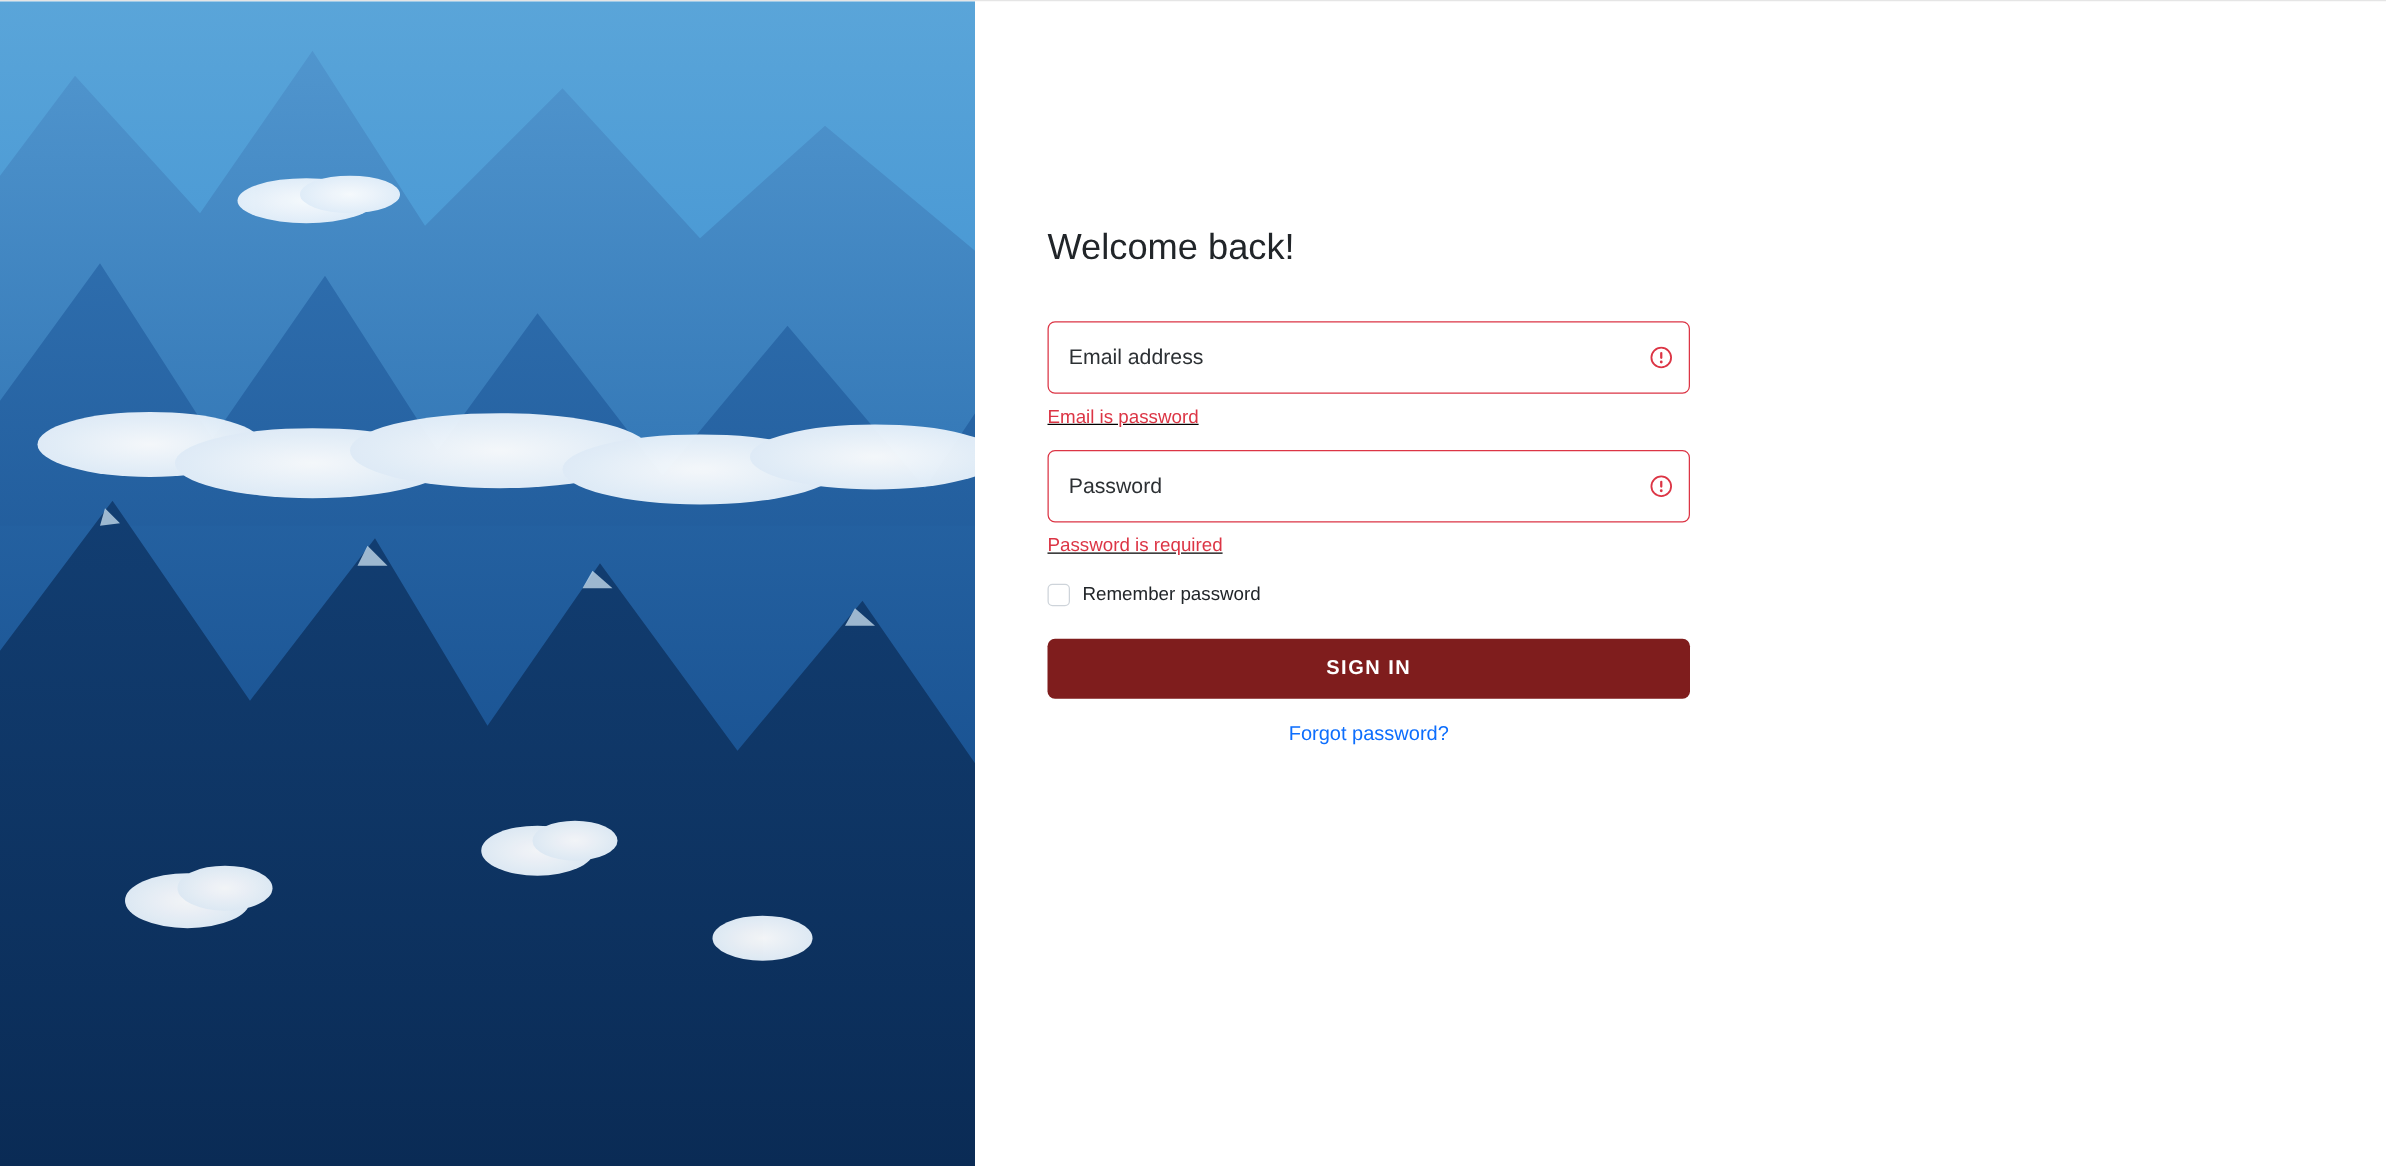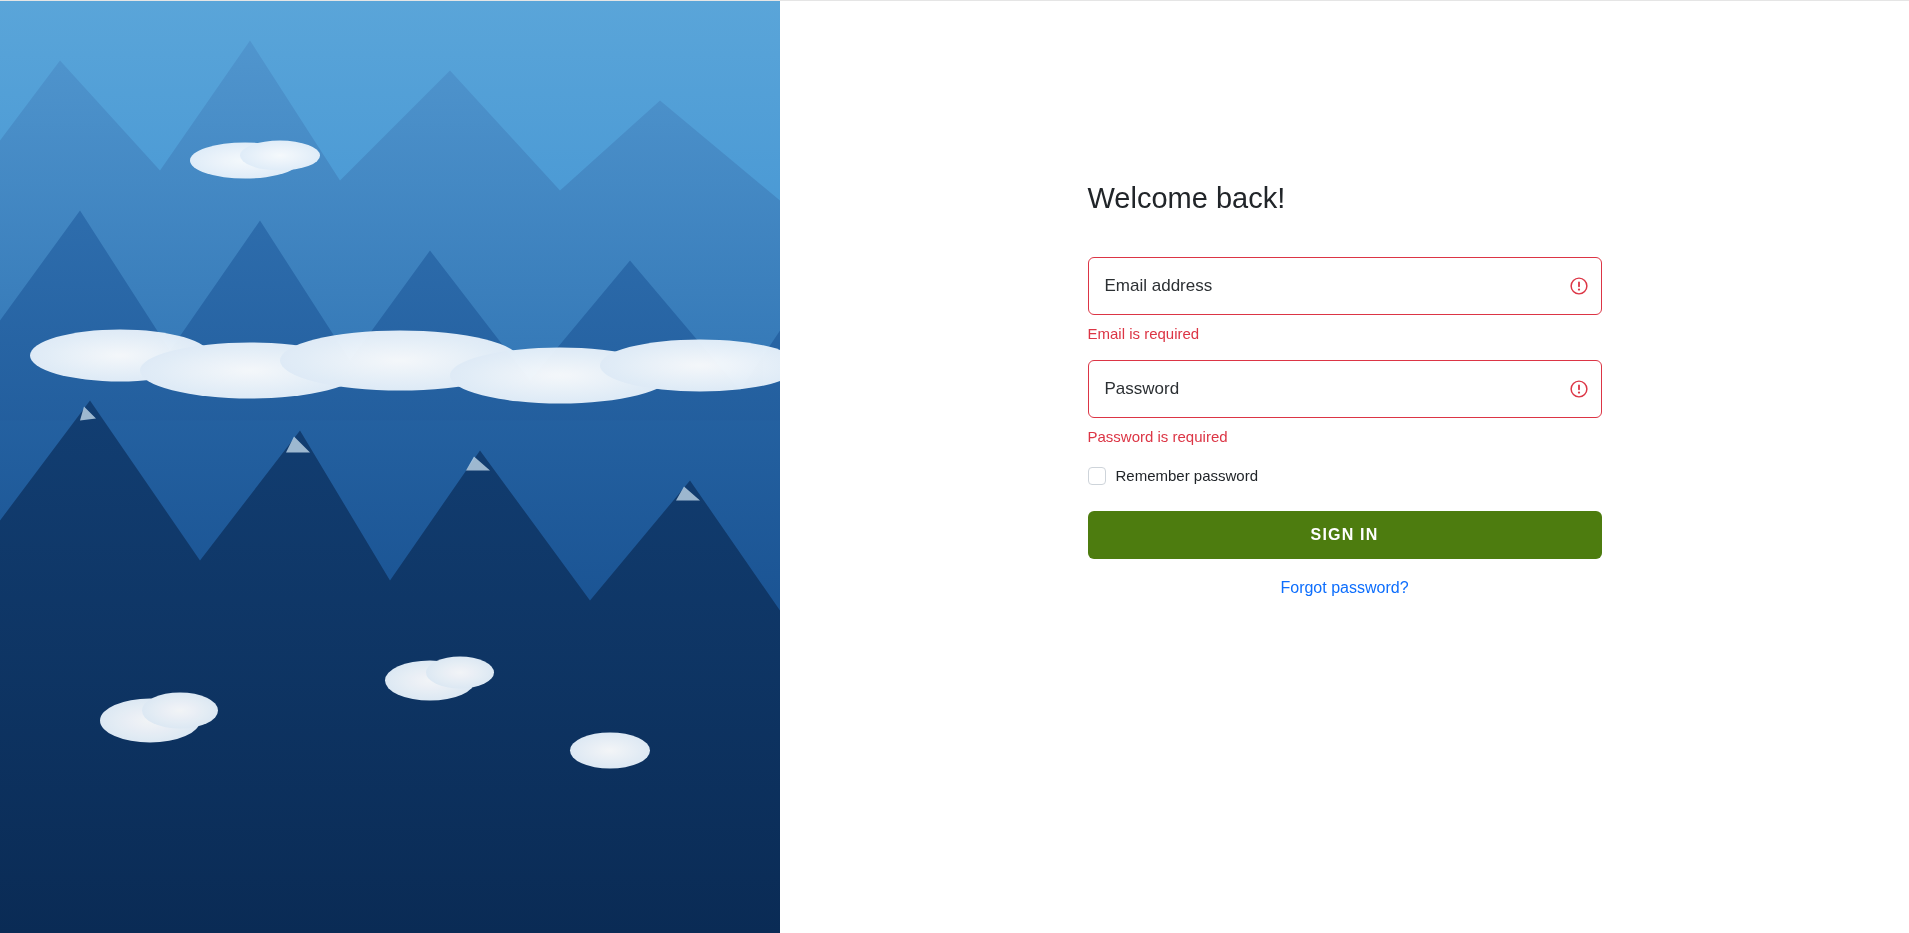--- a/index.html
+++ b/index.html
@@ -24,36 +24,36 @@
     }
     .image-pane svg {
       width: 100%;
       height: 100%;
       display: block;
     }
     .form-pane {
       flex: 1;
       display: flex;
       align-items: center;
-      justify-content: center;
-      padding: 0 28px;
+      padding: 0 58px;
     }
     .form-container {
       width: 514px;
       position: relative;
       top: -78px;
     }
     .title {
       font-size: 29px;
       font-weight: 400;
       color: #212529;
       margin-bottom: 42px;
     }
     .field-group {
       margin-bottom: 18px;
+      text-decoration: underline;
     }
     .input-wrap {
       position: relative;
       width: 100%;
     }
     .text-input {
       width: 100%;
       height: 58px;
       border: 1px solid #dc3545;
       border-radius: 6px;
@@ -98,21 +98,21 @@
       cursor: pointer;
       background: #fff;
     }
     .checkbox-label {
       font-size: 15px;
       color: #212529;
     }
     .signin-btn {
       width: 100%;
       height: 48px;
-      background: #4d7c0f;
+      background: #7f1d1d;
       border: none;
       border-radius: 6px;
       color: #fff;
       font-size: 16px;
       font-weight: 600;
       letter-spacing: 1.2px;
       text-transform: uppercase;
       cursor: pointer;
     }
     .forgot-row {
@@ -194,21 +194,21 @@
       <div class="input-wrap">
         <input type="text" class="text-input" placeholder="Email address" style="">
         <span class="error-icon">
           <svg viewBox="0 0 16 16" width="18" height="18" fill="currentColor">
             <circle cx="8" cy="8" r="7" fill="none" stroke="currentColor" stroke-width="1.3"></circle>
             <rect x="7.2" y="4" width="1.6" height="5" rx="0.8"></rect>
             <circle cx="8" cy="11.2" r="1"></circle>
           </svg>
         </span>
       </div>
-      <div class="error-text">Email is required</div>
+      <div class="error-text">Email is password</div>
     </div>
 
     <div class="field-group">
       <div class="input-wrap">
         <input type="password" class="text-input" placeholder="Password" style="">
         <span class="error-icon">
           <svg viewBox="0 0 16 16" width="18" height="18" fill="currentColor">
             <circle cx="8" cy="8" r="7" fill="none" stroke="currentColor" stroke-width="1.3"></circle>
             <rect x="7.2" y="4" width="1.6" height="5" rx="0.8"></rect>
             <circle cx="8" cy="11.2" r="1"></circle>

